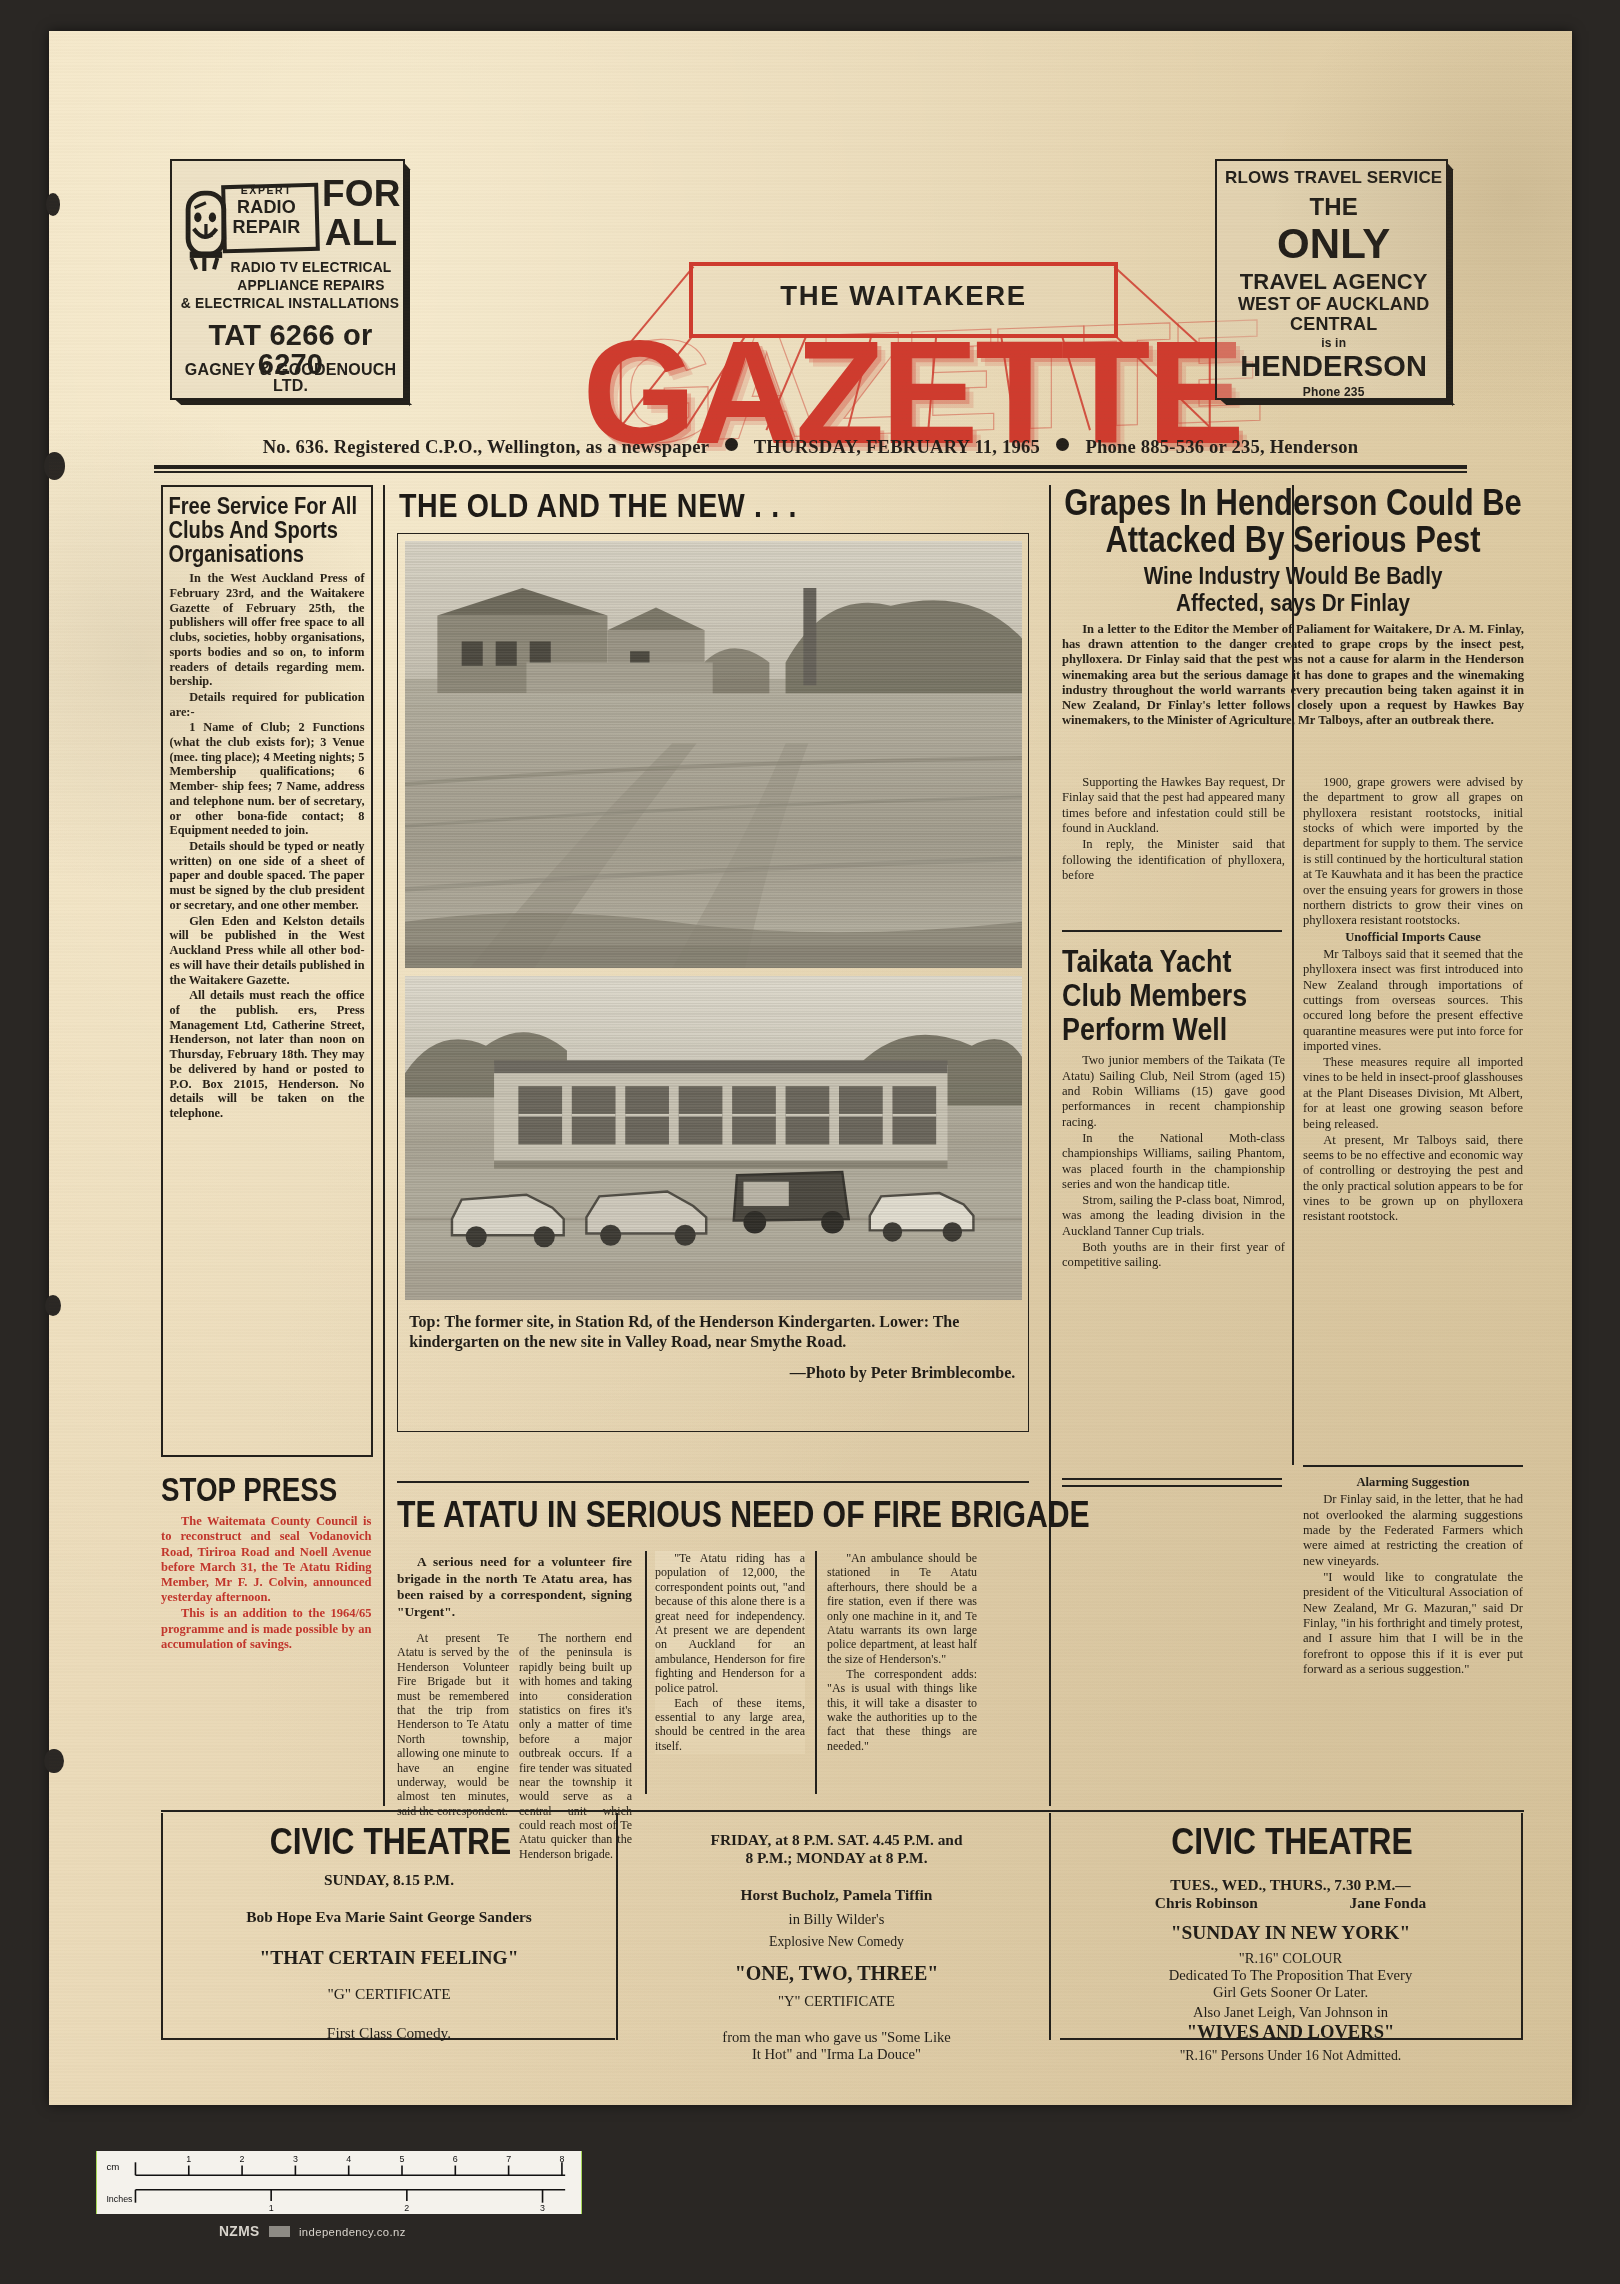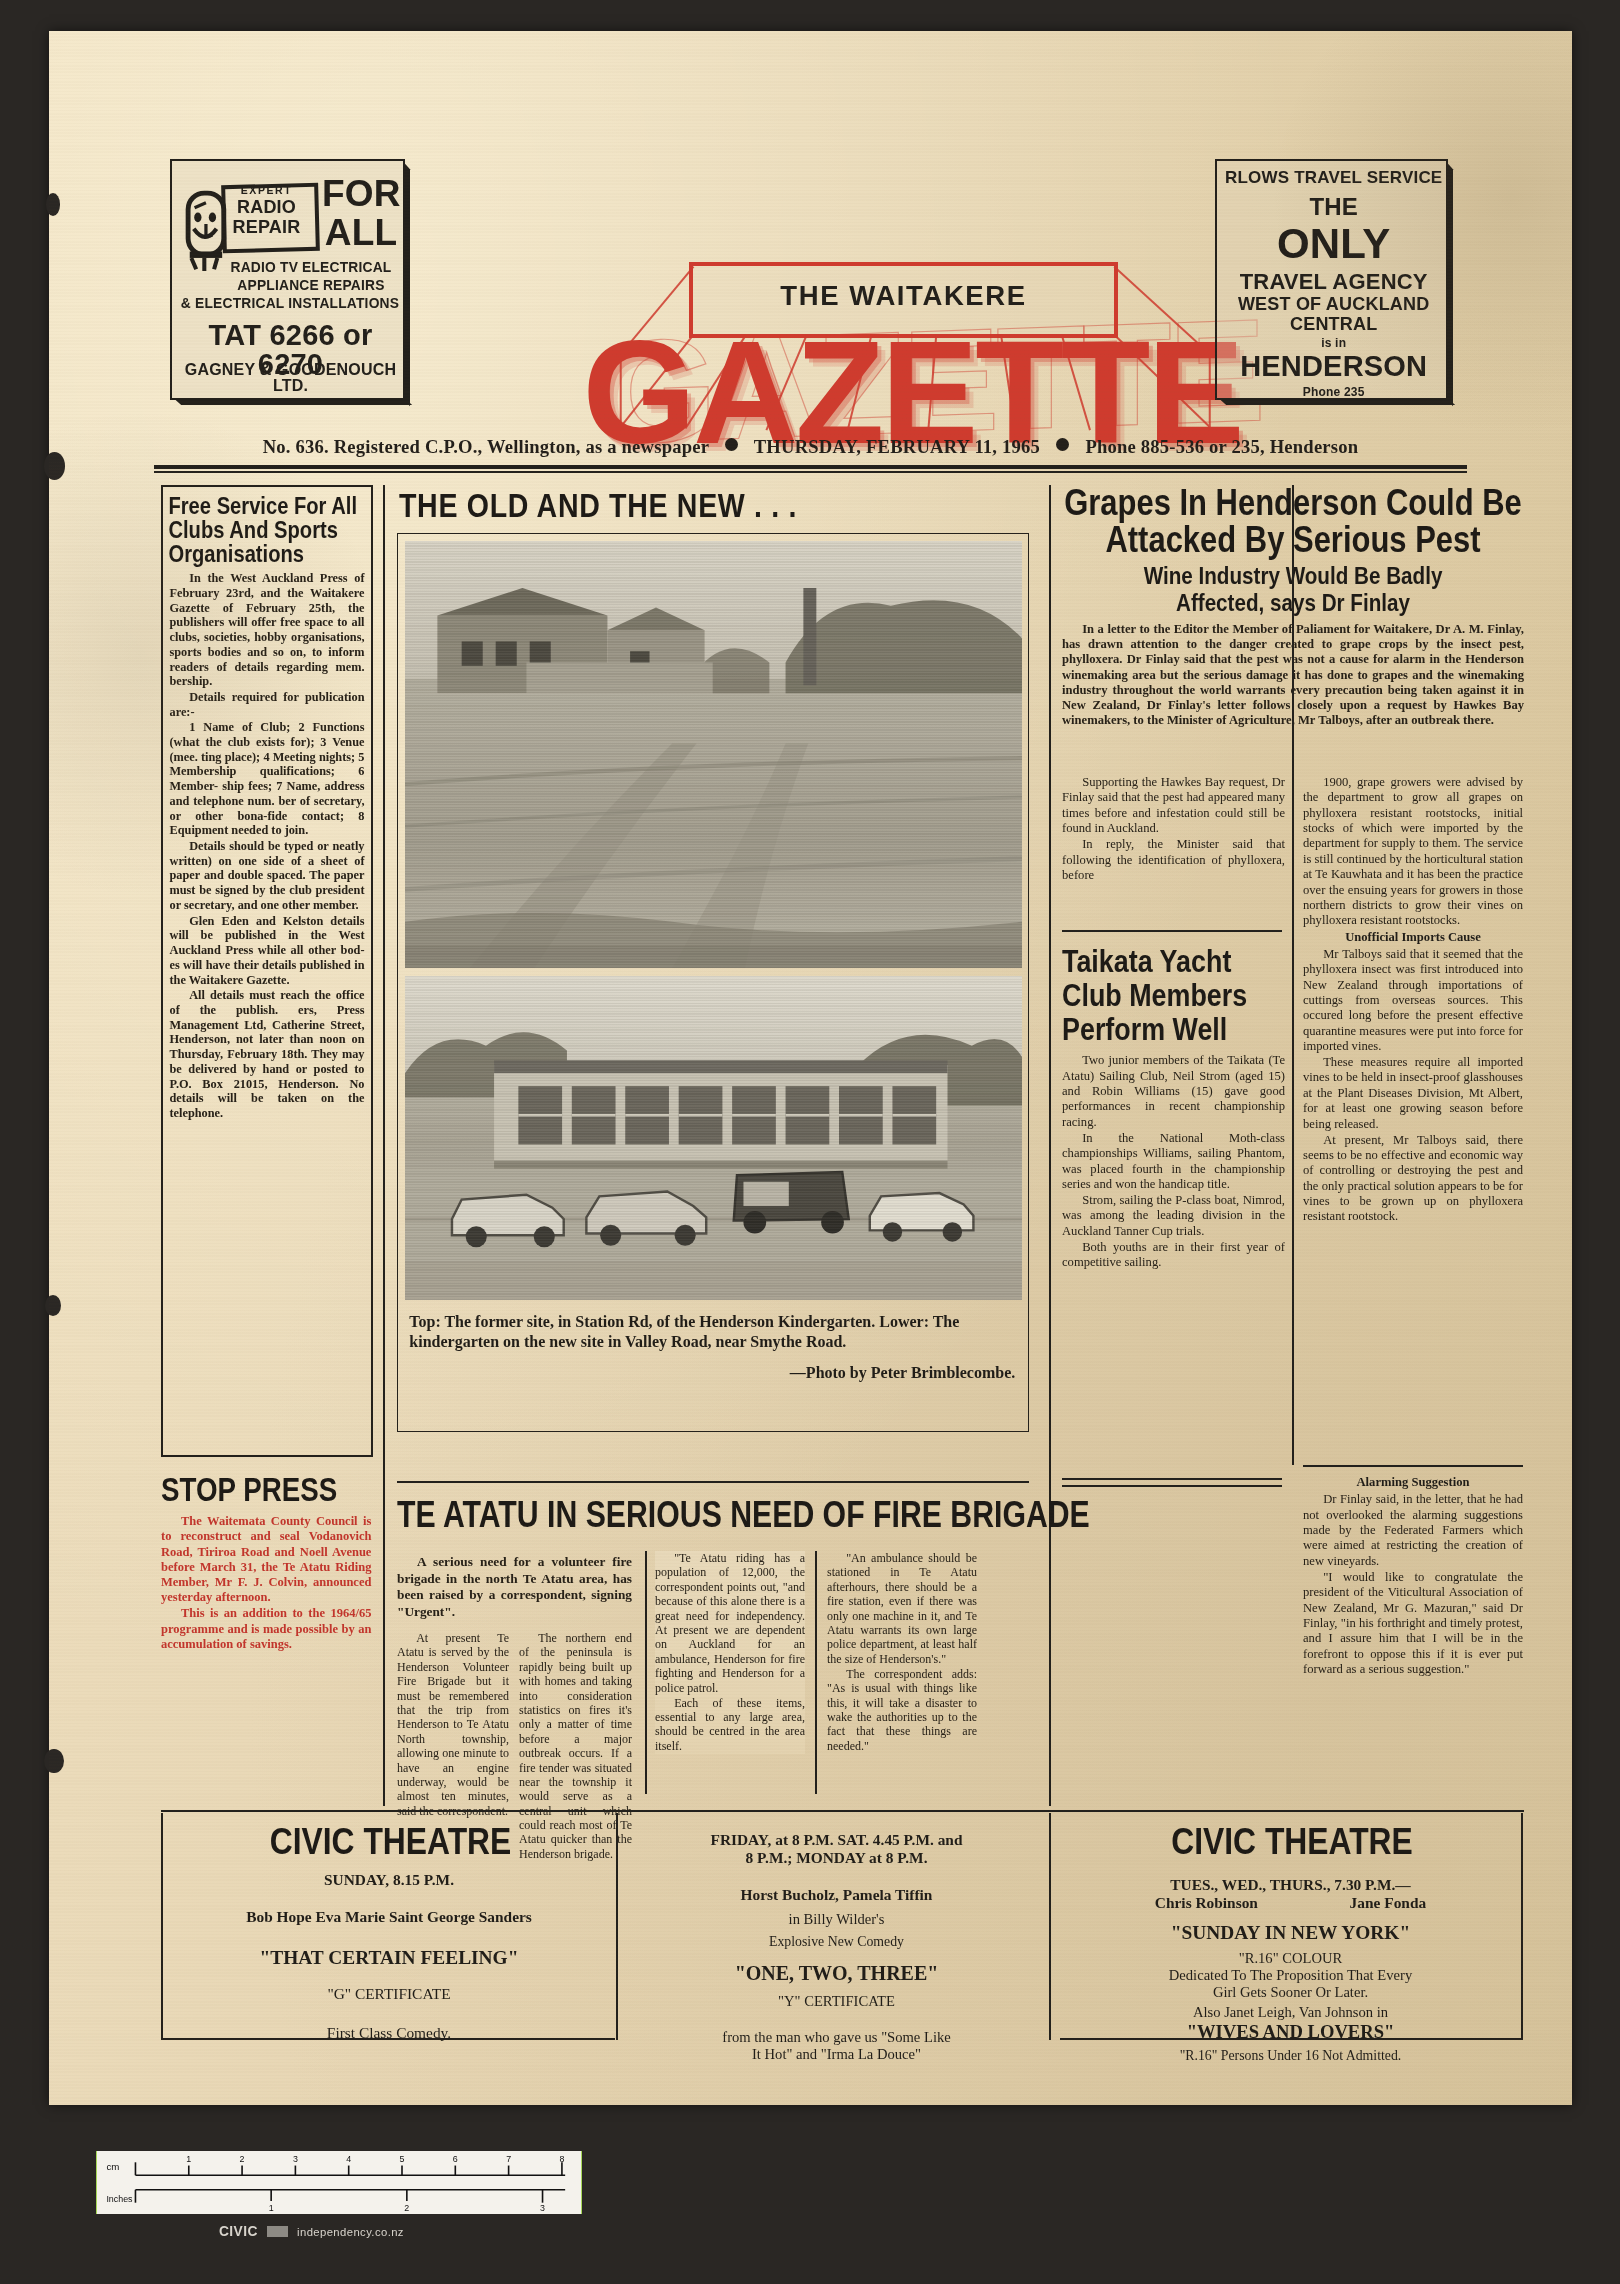--- a/index.html
+++ b/index.html
@@ -477,19 +477,19 @@
           <line x1="552" y1="48" x2="552" y2="64"></line>
       </g>
       <g font-family="Liberation Sans, sans-serif" font-size="11" fill="#111" text-anchor="middle">
         <text x="216" y="74">1</text>
           <text x="384" y="74">2</text>
           <text x="552" y="74">3</text>
       </g>
     </svg>
   </div>
   <div id="nzms">
-    <span>CIVIC</span>
+    <span>NZMS</span>
     <span style="display:inline-block;width:21px;height:10.5px;background:#8d8a84;margin:0 4.9px;vertical-align:-0.8px;"></span>
     <span style="font-weight:normal;font-size:11.3px;">independency.co.nz</span>
   </div>
 
 </div>
 
 
 </body></html>

